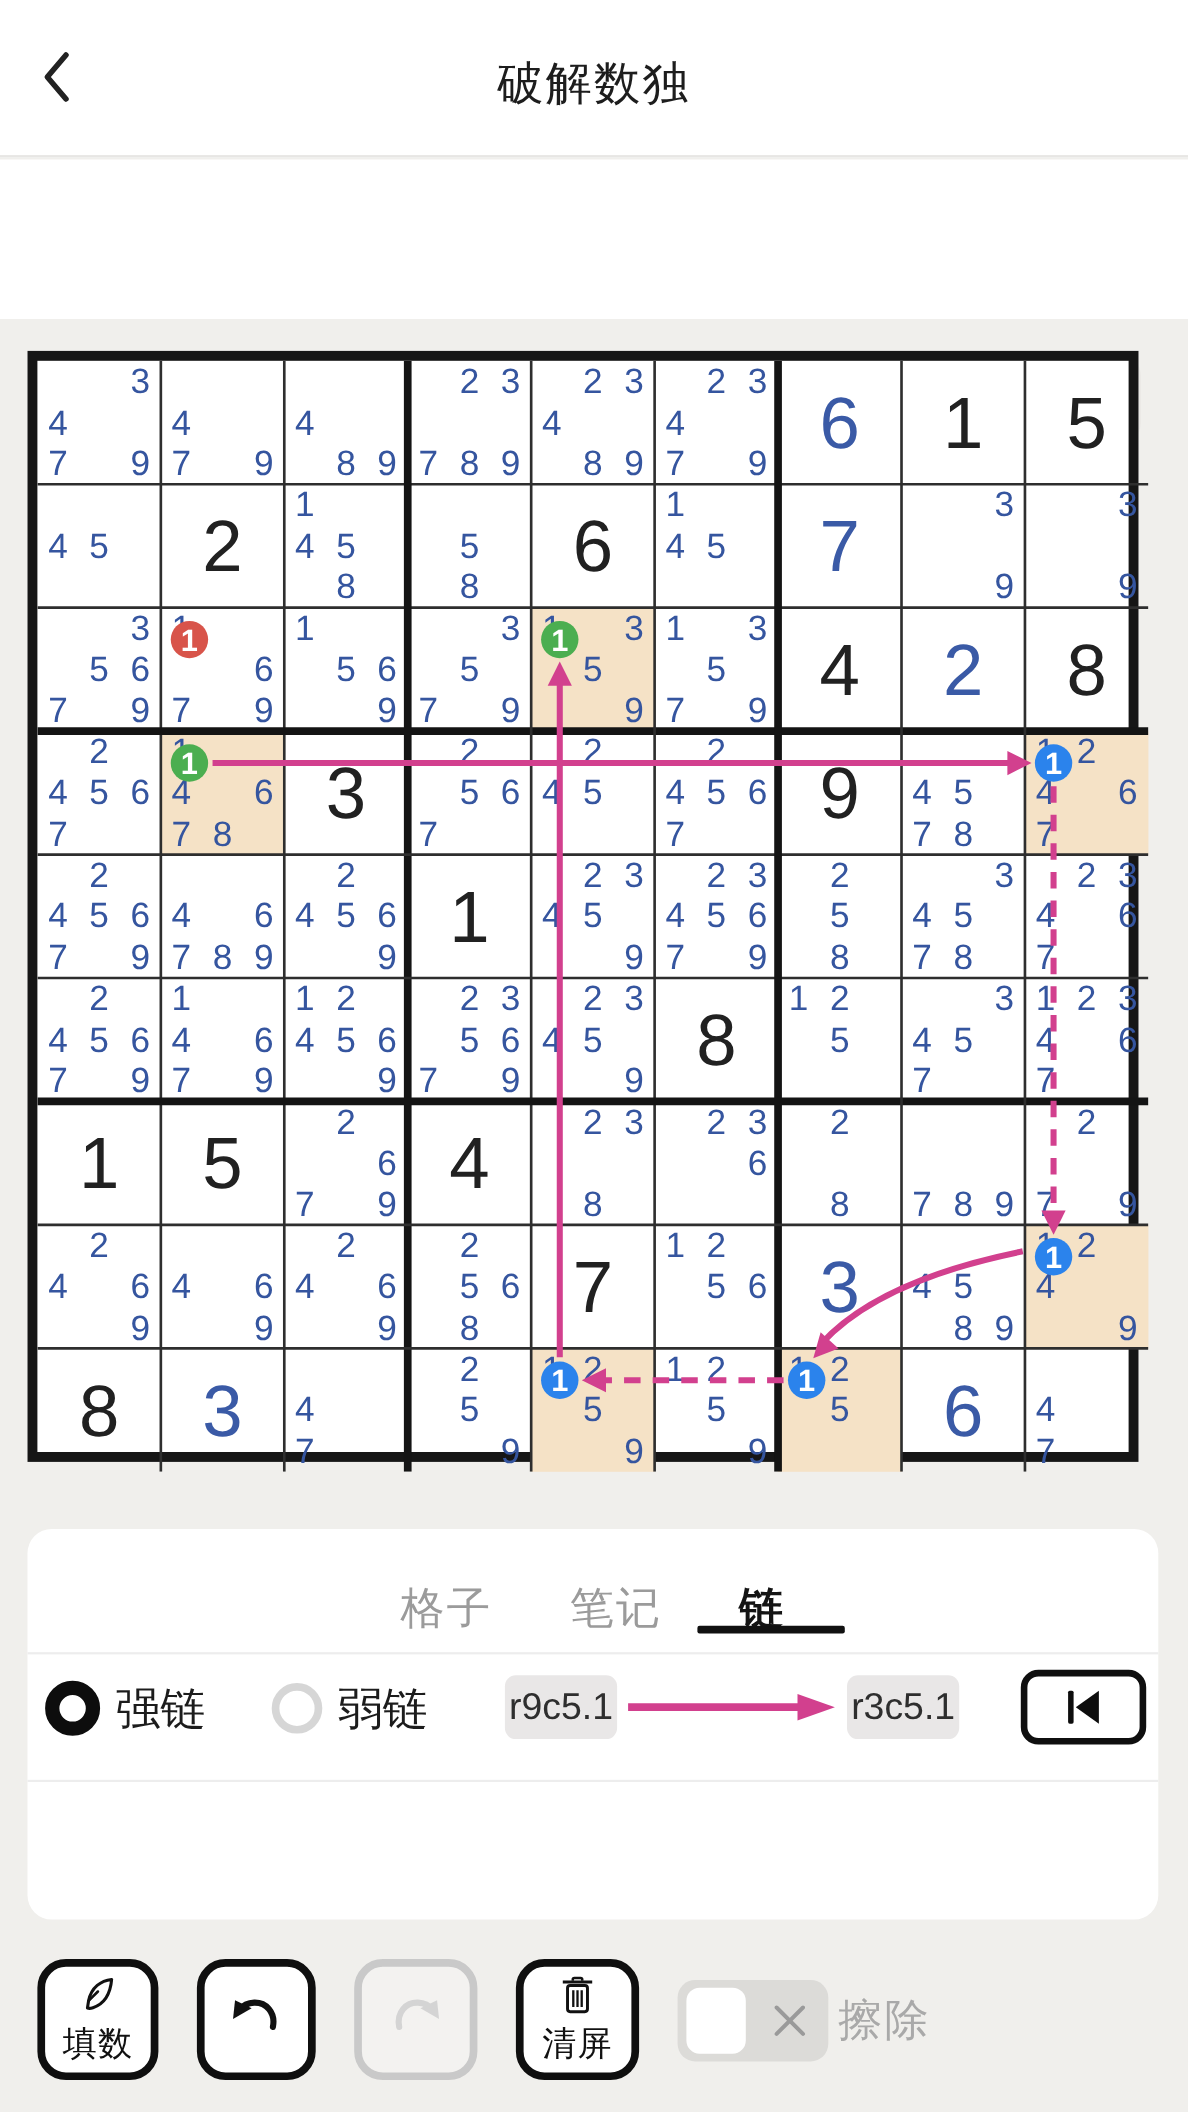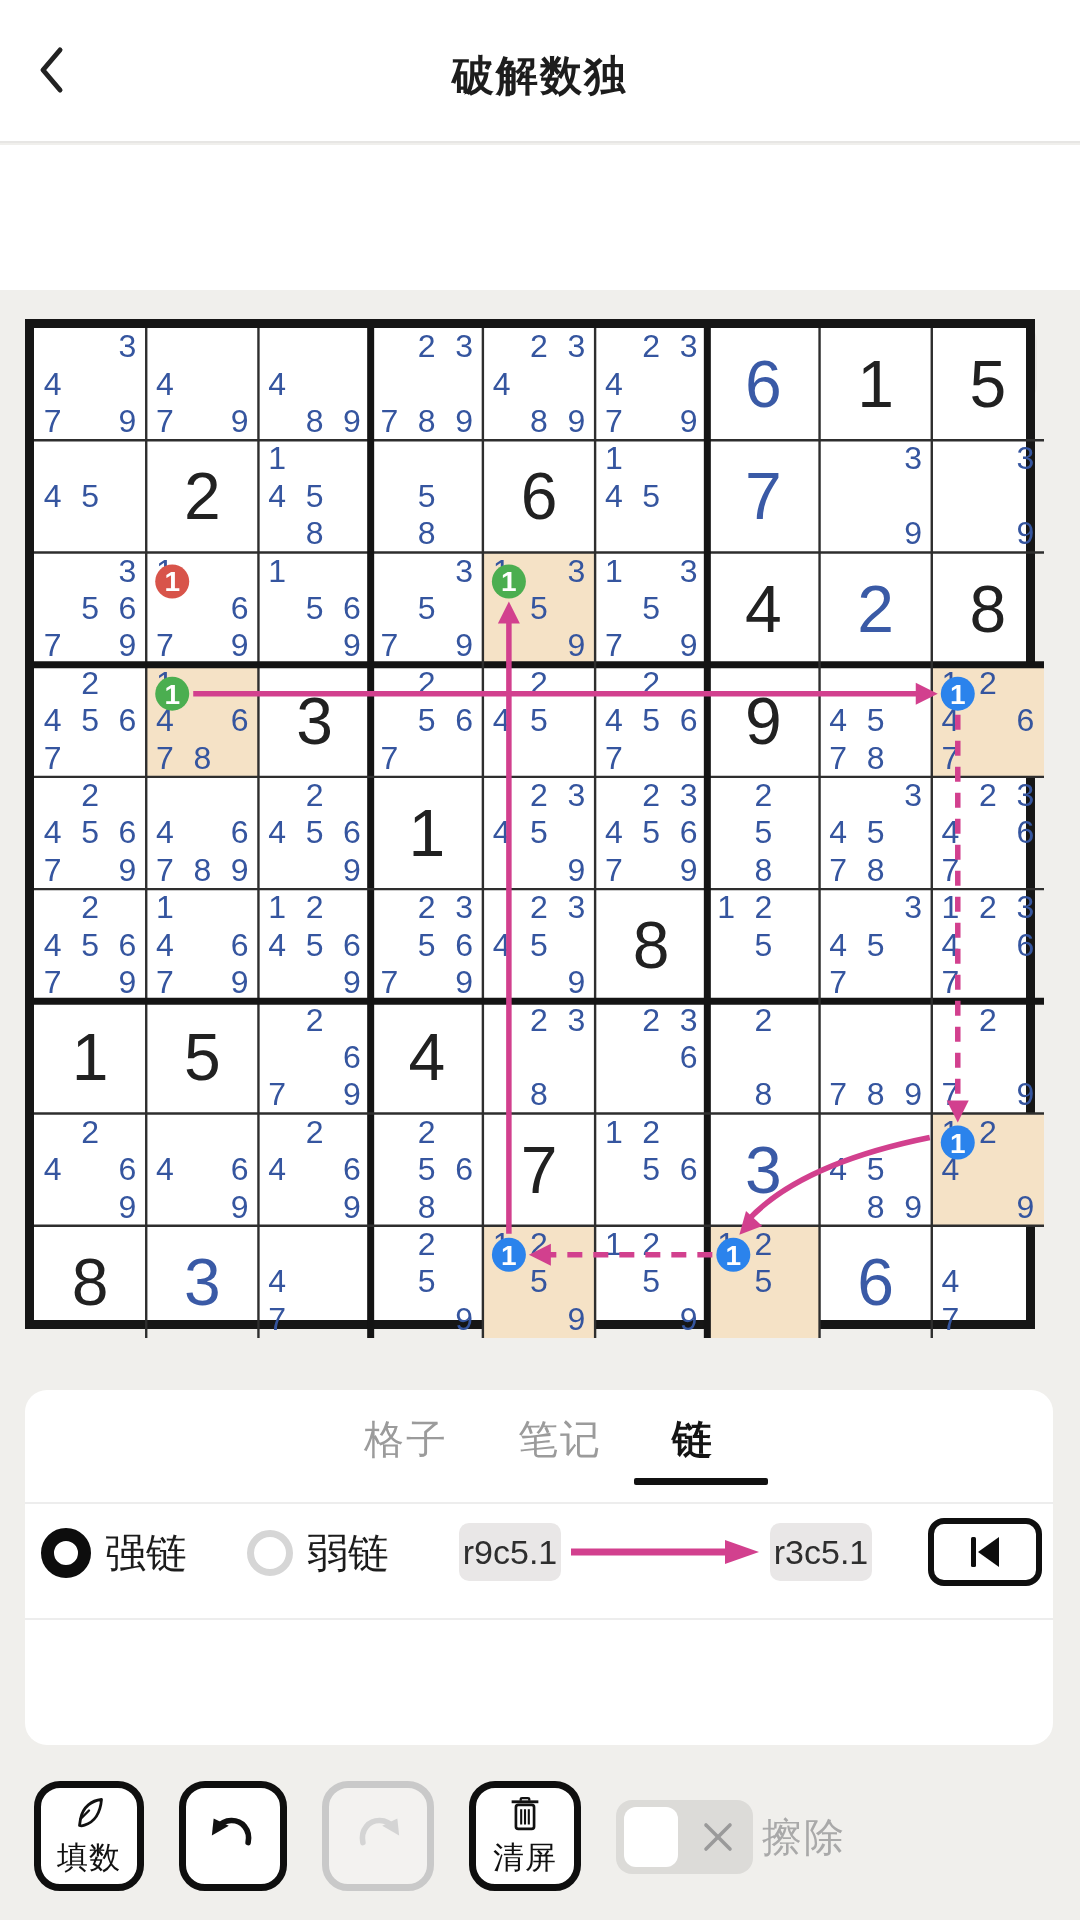--- a/index.html
+++ b/index.html
@@ -5,21 +5,21 @@
   * { margin:0; padding:0; box-sizing:border-box; }
   html,body { width:1080px; height:1920px; overflow:hidden; background:#f0efec;
     font-family:"Liberation Sans","DejaVu Sans",sans-serif; }
 
   
   #titlebar { position:absolute; left:0; top:0; width:1080px; height:143px; background:#fff;
     border-bottom:2px solid #e7e6e4; }
   #back-btn { position:absolute; left:24px; top:38px; width:56px; height:64px; display:flex;
     align-items:center; justify-content:center; }
   #page-title { position:absolute; left:0; top:48px; width:1080px; text-align:center;
-    font-size:42px; font-weight:700; color:#1d1d1d; letter-spacing:2px; }
+    font-size:42px; font-weight:400; color:#1d1d1d; letter-spacing:2px; }
   #scorebar { position:absolute; left:0; top:145px; width:1080px; height:145px; background:#fff; }
   #info-icon { position:absolute; left:28px; top:200px; width:40px; height:40px; }
   #score-label { position:absolute; left:80px; top:176px; font-size:30px; color:#4d4d4d; }
   #score-value { position:absolute; left:80px; top:212px; font-size:46px; color:#3a3a3a; }
   .bar-btn { position:absolute; top:178px; height:80px; background:#e9e7e4; border-radius:18px;
     display:flex; align-items:center; justify-content:center; }
   #timer { position:absolute; left:470px; top:194px; width:160px; text-align:center;
     font-size:46px; color:#9d6a44; letter-spacing:1px; }
 
   
@@ -33,21 +33,21 @@
   .bignum.solved { color:#3a5aa6; }
   .note { position:absolute; display:flex; align-items:center; justify-content:center;
     font-size:32px; font-weight:500; color:#35559f; }
   #board-overlay { position:absolute; left:0; top:0; pointer-events:none; }
 
   
   #panel { position:absolute; left:25px; top:1390px; width:1028px; height:355px;
     background:#fff; border-radius:22px; }
   #tabs { position:absolute; left:0; top:22px; width:100%; display:flex;
     justify-content:center; gap:70px; }
-  .tab { font-size:40px; color:#9b9b9b; letter-spacing:2px; }
+  .tab { font-size:40px; color:#9b9b9b; letter-spacing:2px;margin-top:22px; }
   .tab.active { color:#141414; font-weight:700; }
   #tab-underline { position:absolute; left:609px; top:88px; width:134px; height:7px;
     background:#111; border-radius:2px; }
   .panel-divider { position:absolute; left:0; width:100%; height:2px; background:#ededed; }
   .radio-ring { position:absolute; border-radius:50%; background:#fff; }
   #strong-ring { left:16px; top:138px; width:50px; height:50px; border:13px solid #0d0d0d; }
   #weak-ring { left:222px; top:140px; width:46px; height:46px; border:7px solid #d6d6d6; }
   .link-label { position:absolute; top:138px; height:50px; line-height:50px; font-size:41px; color:#1c1c1c; }
   #strong-label { left:80px; }
   #weak-label { left:282px; }

